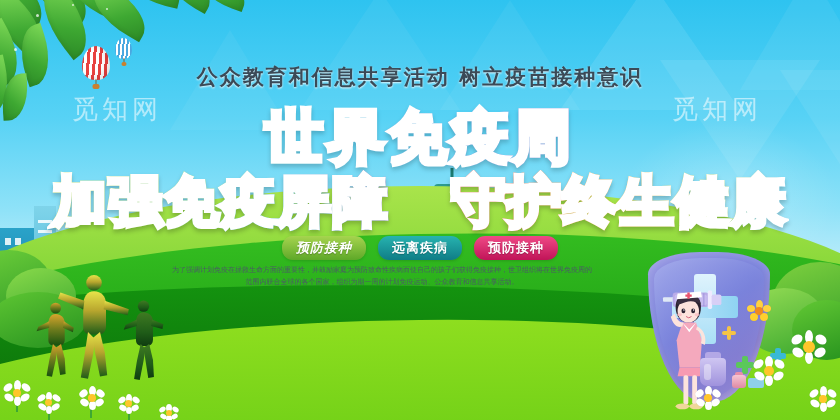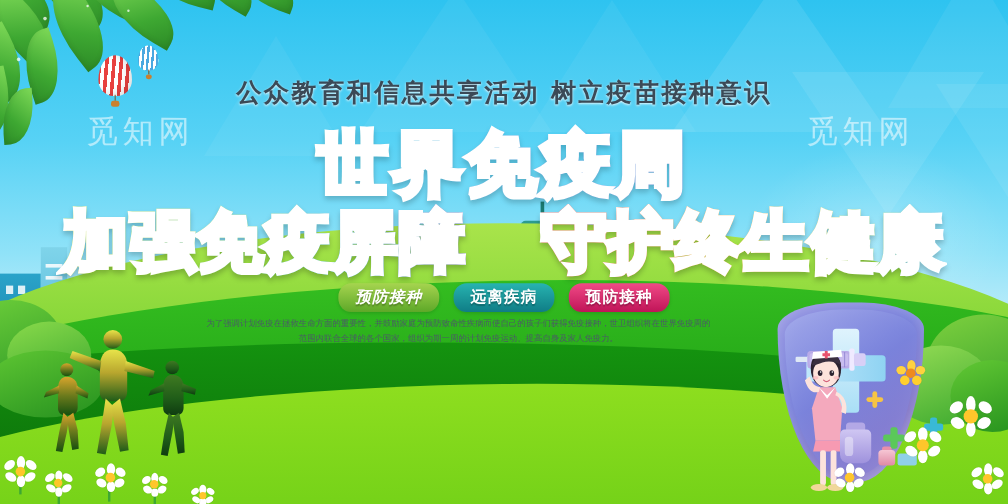--- a/index.html
+++ b/index.html
@@ -539,15 +539,15 @@
     <span style="-webkit-text-stroke:0;color:transparent;">&nbsp;</span>
     <span class="t2b">守护终生健康</span>
   </div>
 
   <div class="pills">
     <div class="pill" style="background:linear-gradient(180deg,#a6d44f,#5ea828);font-style:italic;">预防接种</div>
     <div class="pill" style="background:linear-gradient(180deg,#27b3b0,#0f7d86);">远离疾病</div>
     <div class="pill" style="background:linear-gradient(180deg,#f04a86,#c01458);">预防接种</div>
   </div>
 
-  <div class="para">为了强调计划免疫在拯救生命方面的重要性，并鼓励家庭为预防致命性疾病而使自己的孩子们获得免疫接种，世卫组织将在世界免疫周的范围内联合全球的各个国家，组织为期一周的计划免疫运动、提高自身及家人免疫力。</div>
+  <div class="para">为了强调计划免疫在拯救生命方面的重要性，并鼓励家庭为预防致命性疾病而使自己的孩子们获得免疫接种，世卫组织将在世界免疫周的范围内联合全球的各个国家，组织为期一周的计划免疫运动、公众教育和信息共享活动。</div>
 
 </div>
 
 </body></html>

